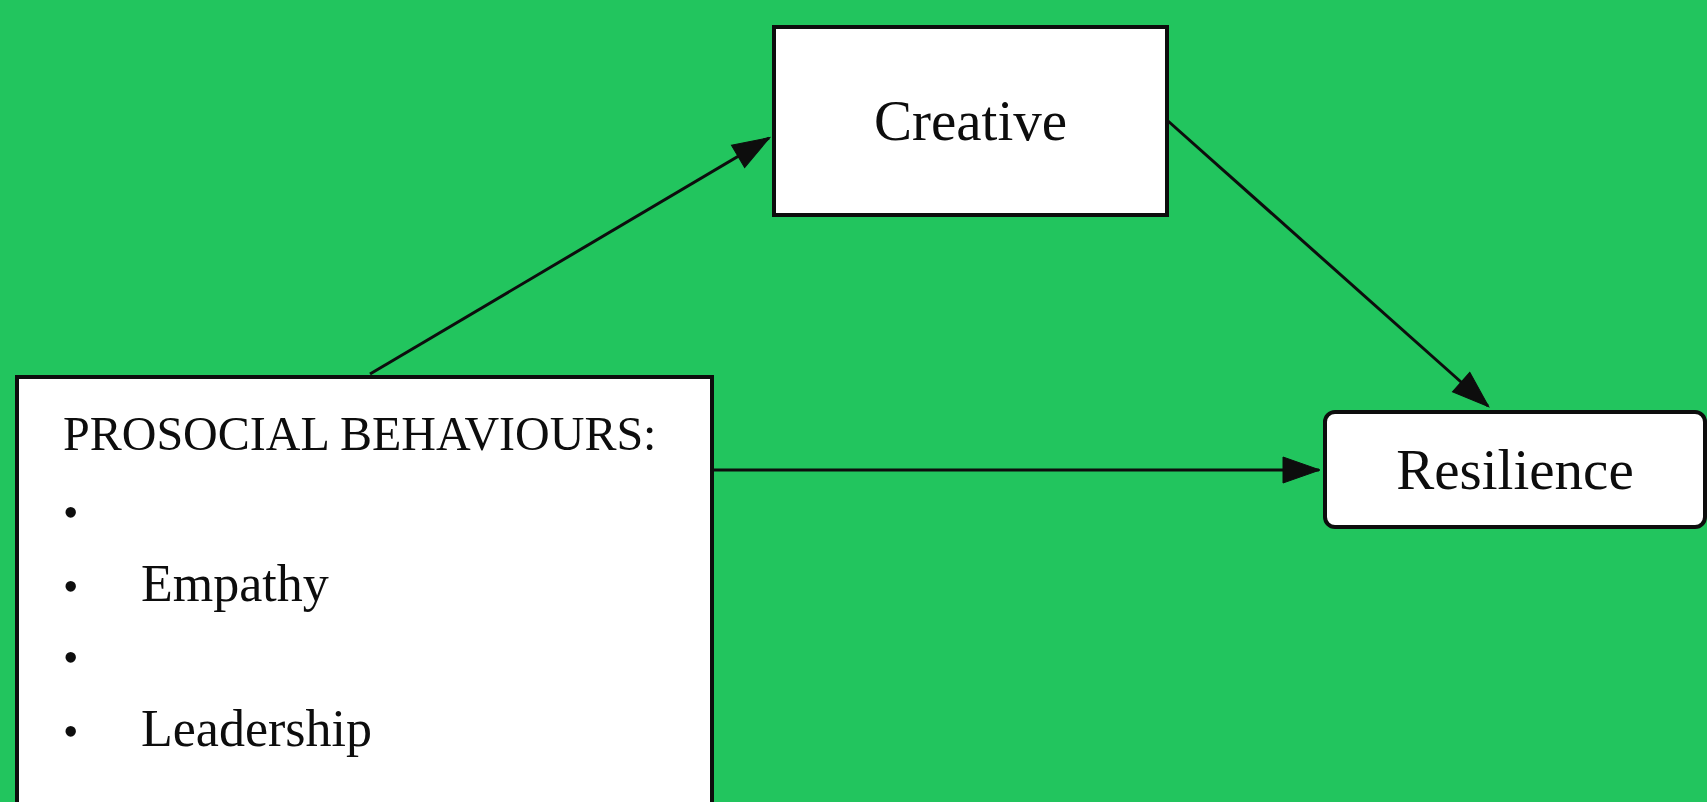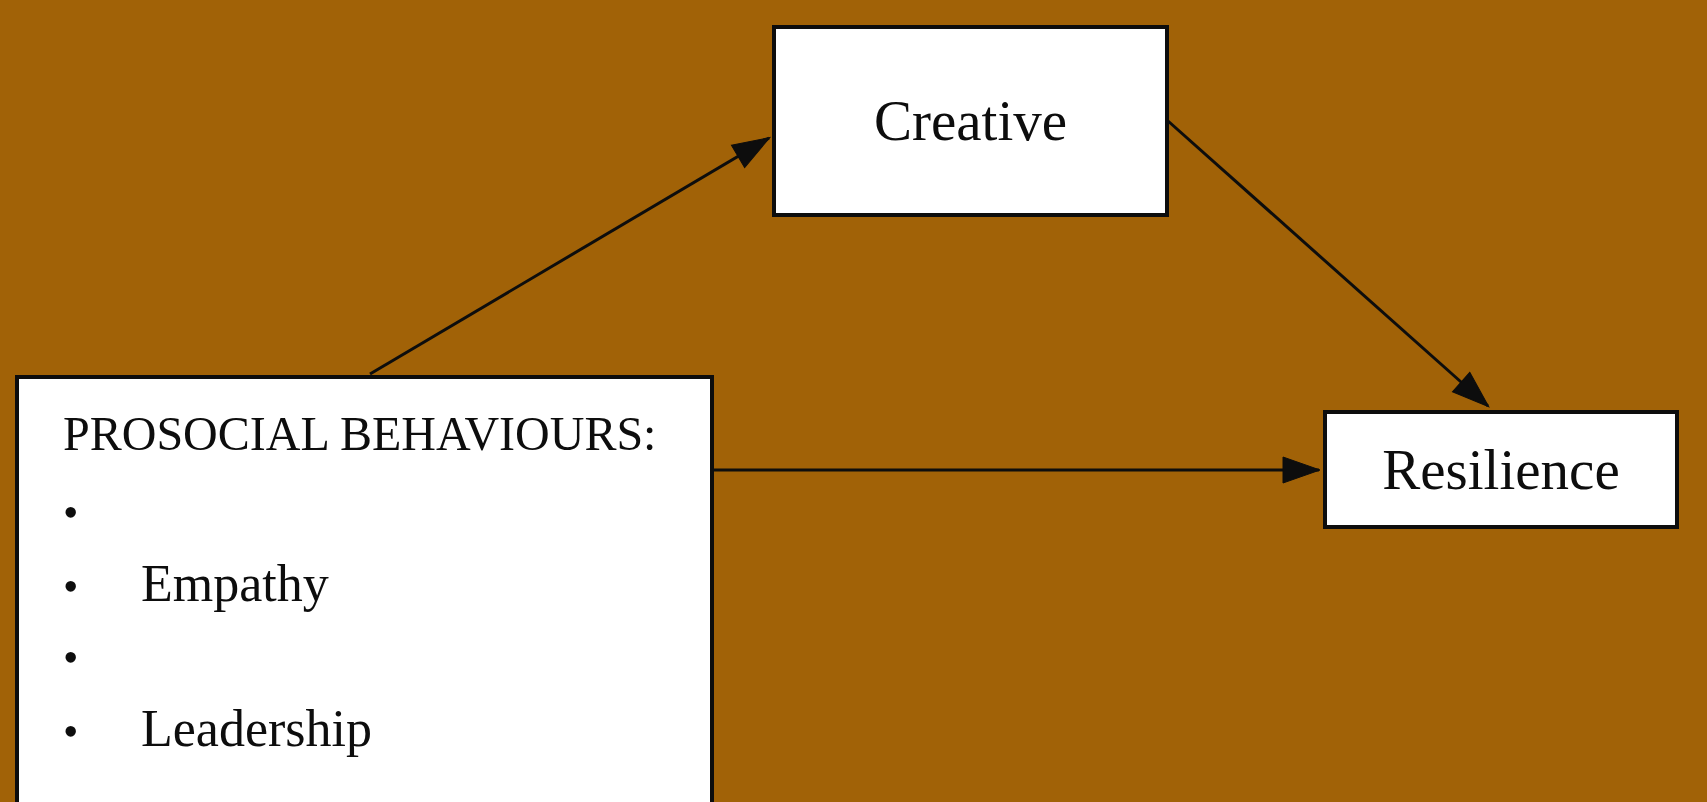--- a/index.html
+++ b/index.html
@@ -4,21 +4,21 @@
 <style>
   html, body {
     margin: 0;
     padding: 0;
     background: #ffffff;
   }
   .canvas {
     position: relative;
     width: 1707px;
     height: 802px;
-    background: #a16207;
+    background: #22c55e;
     overflow: hidden;
     font-family: "Liberation Serif", "DejaVu Serif", serif;
     color: #0d0d0d;
   }
   .arrow-layer {
     position: absolute;
     left: 0;
     top: 0;
     width: 1707px;
     height: 802px;
@@ -38,27 +38,28 @@
     flex-direction: column;
     align-items: center;
     justify-content: center;
     font-size: 57px;
     line-height: 70px;
     text-align: center;
   }
   .node-resilience {
     left: 1323px;
     top: 410px;
-    width: 356px;
+    width: 384px;
     height: 119px;
     display: flex;
     align-items: center;
     justify-content: center;
     font-size: 57px;
     text-align: center;
+    border-radius: 12px;
   }
   .node-prosocial {
     left: 15px;
     top: 375px;
     width: 699px;
     height: 468px;
     padding: 28px 16px 0 44px;
   }
   .prosocial-heading {
     font-size: 48px;

